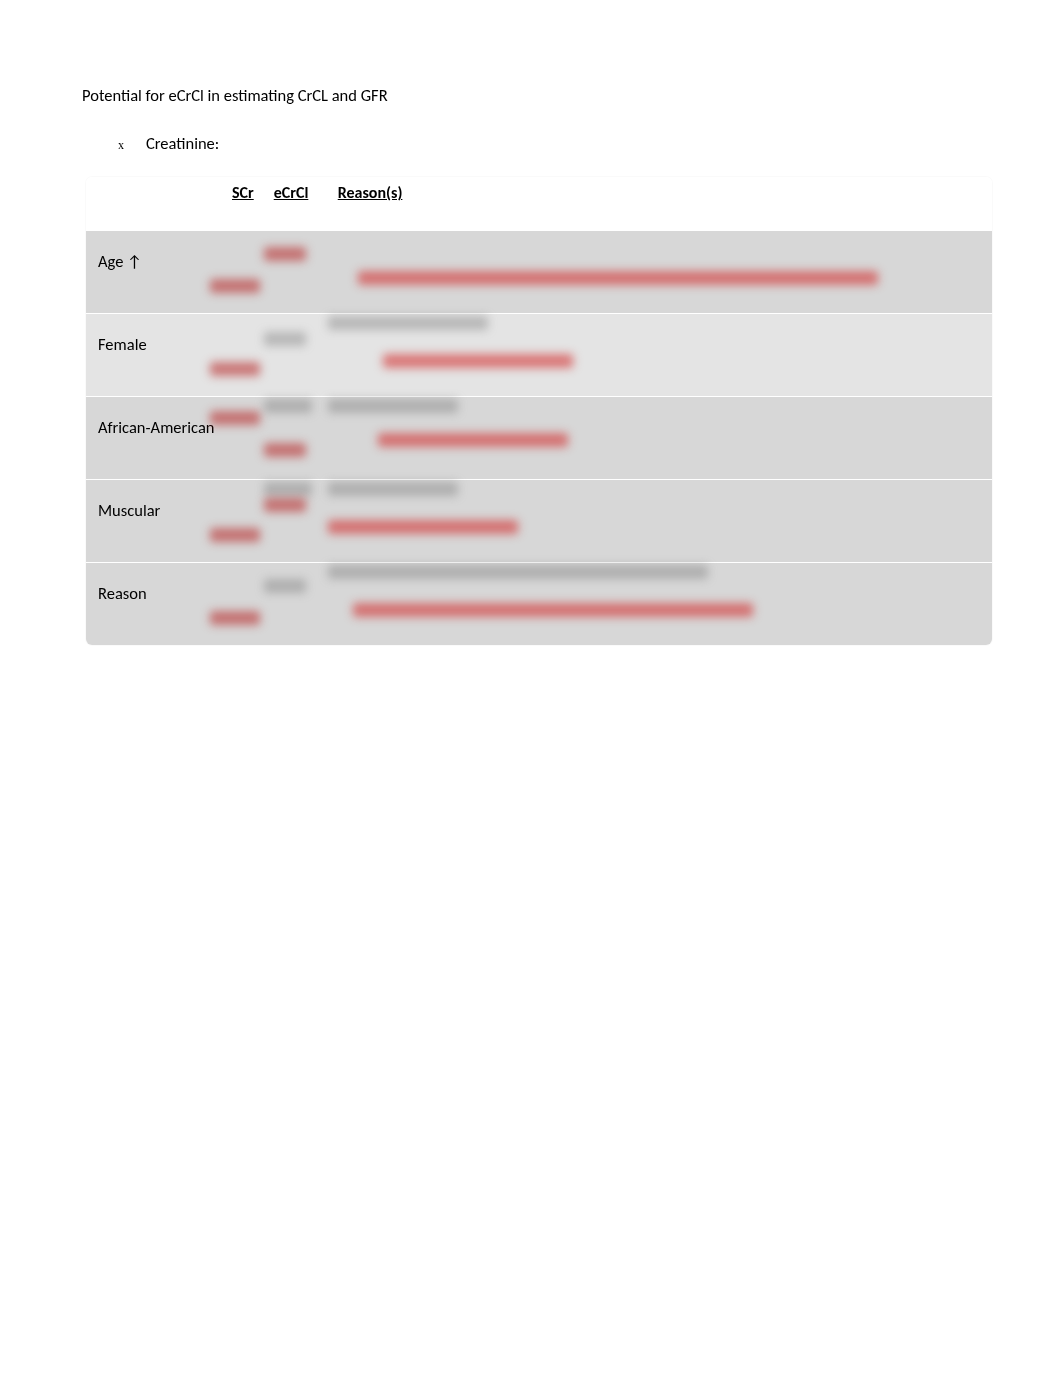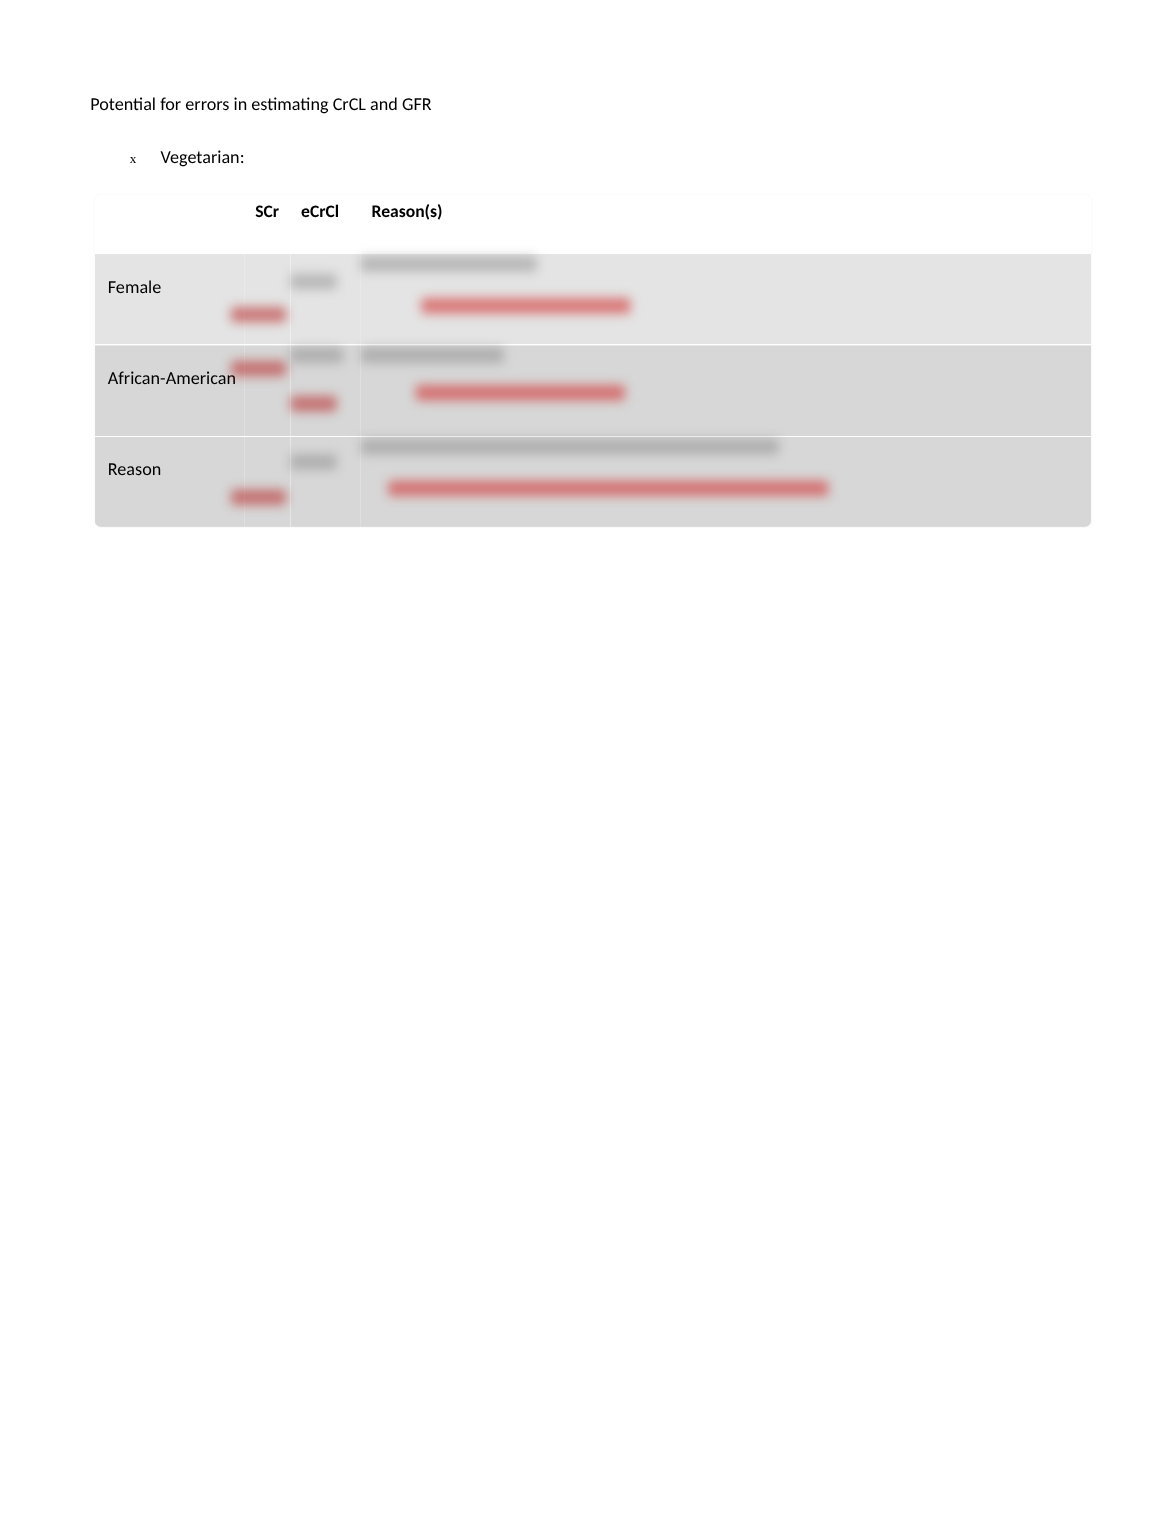--- a/index.html
+++ b/index.html
@@ -35,20 +35,21 @@
     border-collapse: collapse;
     width: 100%;
     font-size: 16px;
   }
   th {
     font-weight: 700;
     text-align: left;
     padding: 6px 10px 28px 10px;
     background: #fff;
     vertical-align: top;
+    text-decoration: underline;
   }
   th.col-factor { width: 136px; }
   th.col-scr   { width: 40px; }
   th.col-ecrcl { width: 64px; }
   th.col-reason { }
   tbody tr {
     background: #d7d7d7;
     position: relative;
   }
   tbody tr.alt {
@@ -94,39 +95,57 @@
   
   .table-frame {
     border-radius: 6px;
     overflow: hidden;
     box-shadow: 0 0 0 1px rgba(0,0,0,0.02);
   }
 </style>
 </head>
 <body>
 
-<div class="doc-title">Potential for errors in estimating CrCL and GFR</div>
+<div class="doc-title">Potential for eCrCl in estimating CrCL and GFR</div>
 
 <div class="bullet-row">
   <span class="bullet-marker">x</span>
-  <span>Vegetarian:</span>
+  <span>Creatinine:</span>
 </div>
 
 <div class="table-wrap">
   <div class="table-frame">
   <table>
     <thead>
       <tr>
         <th class="col-factor"></th>
         <th class="col-scr">SCr</th>
         <th class="col-ecrcl">eCrCl</th>
         <th class="col-reason">Reason(s)</th>
       </tr>
     </thead>
     <tbody id="tbody">
+          <tr class="">
+            <td class="factor-cell">Age ↑</td>
+            <td>
+              <div class="blur-zone">
+                <div class="blur-word" style="top: 48px; left: -12px; width: 50px; height: 14px;"></div>
+              </div>
+            </td>
+            <td>
+              <div class="blur-zone">
+                <div class="blur-word" style="top: 16px; left: 0px; width: 42px; height: 14px;"></div>
+              </div>
+            </td>
+            <td>
+              <div class="blur-zone">
+                <div class="blur-line" style="top: 40px; left: 30px; width: 520px; height: 14px;"></div>
+              </div>
+            </td>
+          </tr>
           <tr class="alt">
             <td class="factor-cell">Female</td>
             <td>
               <div class="blur-zone">
                 <div class="blur-word" style="top: 48px; left: -12px; width: 50px; height: 14px;"></div>
               </div>
             </td>
             <td>
               <div class="blur-zone">
                 <div class="gray-word" style="top: 18px; left: 0px; width: 42px; height: 14px;"></div>
@@ -149,20 +168,40 @@
             <td>
               <div class="blur-zone">
                 <div class="gray-word" style="top: 2px; left: 0px; width: 48px; height: 14px;"></div>
                 <div class="blur-word" style="top: 46px; left: 0px; width: 42px; height: 14px;"></div>
               </div>
             </td>
             <td>
               <div class="blur-zone">
                 <div class="gray-word" style="top: 2px; left: 0px; width: 130px; height: 14px;"></div>
                 <div class="blur-line" style="top: 36px; left: 50px; width: 190px; height: 14px;"></div>
+              </div>
+            </td>
+          </tr>
+          <tr class="">
+            <td class="factor-cell">Muscular</td>
+            <td>
+              <div class="blur-zone">
+                <div class="blur-word" style="top: 48px; left: -12px; width: 50px; height: 14px;"></div>
+              </div>
+            </td>
+            <td>
+              <div class="blur-zone">
+                <div class="gray-word" style="top: 2px; left: 0px; width: 48px; height: 14px;"></div>
+                <div class="blur-word" style="top: 18px; left: 0px; width: 42px; height: 14px;"></div>
+              </div>
+            </td>
+            <td>
+              <div class="blur-zone">
+                <div class="gray-word" style="top: 2px; left: 0px; width: 130px; height: 14px;"></div>
+                <div class="blur-line" style="top: 40px; left: 0px; width: 190px; height: 14px;"></div>
               </div>
             </td>
           </tr>
           <tr class="">
             <td class="factor-cell">Reason</td>
             <td>
               <div class="blur-zone">
                 <div class="blur-word" style="top: 48px; left: -12px; width: 50px; height: 14px;"></div>
               </div>
             </td>

